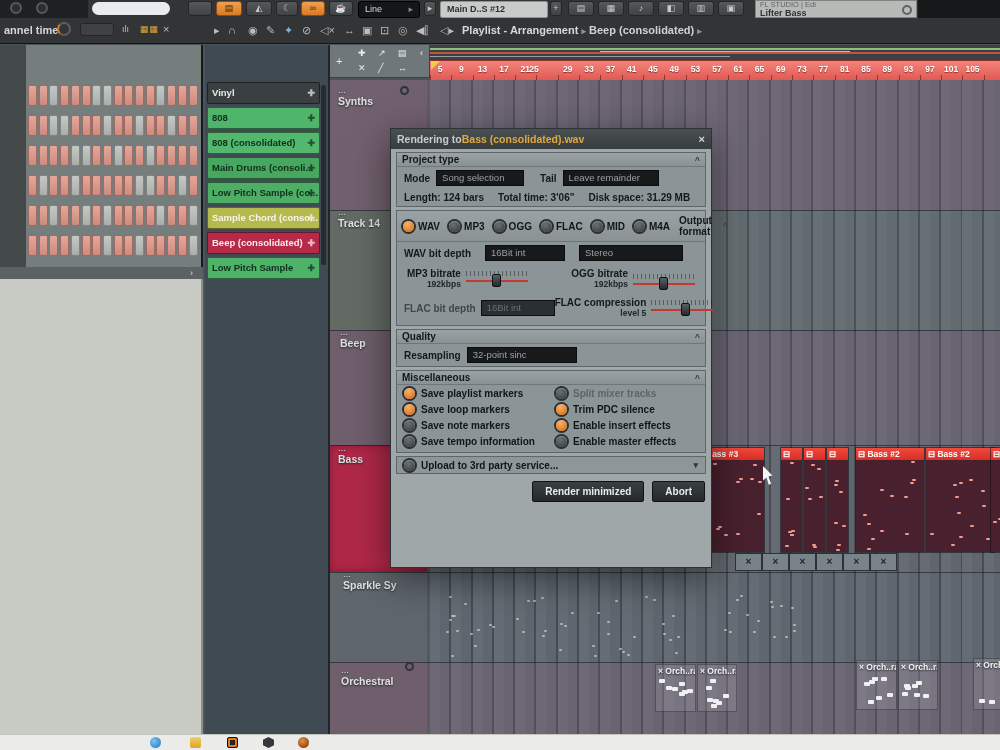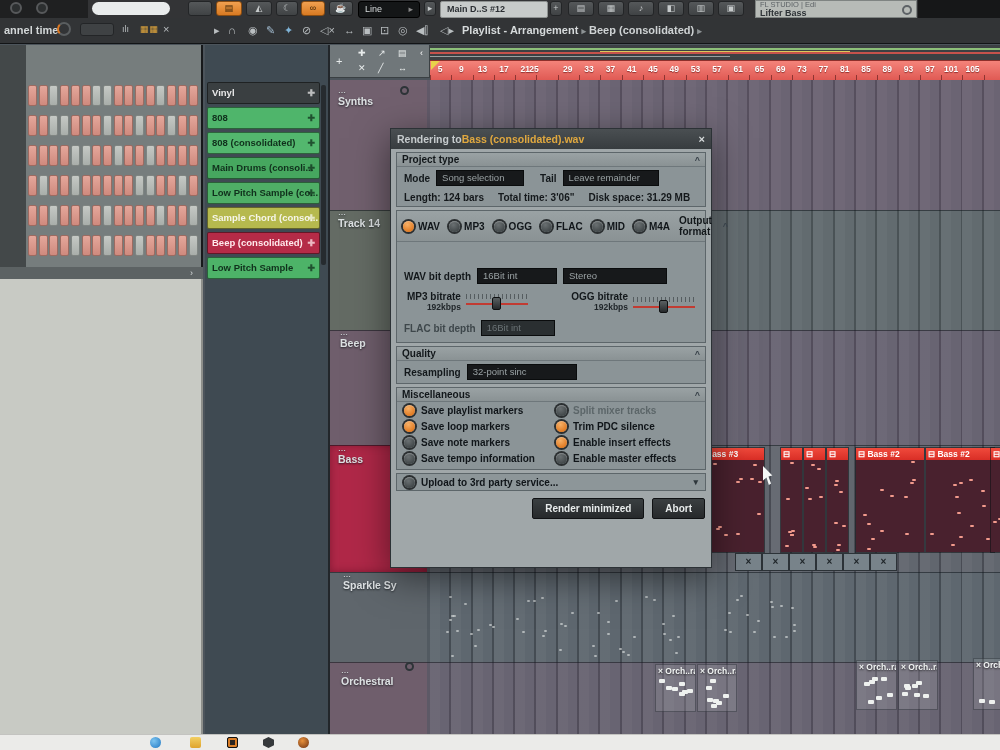--- a/index.html
+++ b/index.html
@@ -653,21 +653,21 @@
             <span class="radio"></span>
             <span class="olbl">MID</span>
           </span>
         <span class="fmt">
             <span class="radio"></span>
             <span class="olbl">M4A</span>
           </span>
         <span class="sec-title" style="margin-left:auto;">Output format</span>
         <span class="sec-caret" style="margin-left:2px;">^</span>
       </div>
-      <div class="row" style="gap:6px;margin-top:23px;">
+      <div class="row" style="gap:14px;">
         <span class="lbl">WAV bit depth</span>
         <div class="field" style="width:80px;">16Bit int</div>
         <div class="field" style="width:104px;">Stereo</div>
       </div>
       <div class="row" style="justify-content:space-between;padding:4px 10px;">
         <div style="display:flex;align-items:center;">
           <span class="lbl sl-label"><span>MP3 bitrate</span><span class="v">192kbps</span></span>
           <span class="slider">
               <span class="ticks"></span>
               <span class="trk"></span>
@@ -680,20 +680,28 @@
               <span class="ticks"></span>
               <span class="trk"></span>
               <span class="knob" style="left:26px;"></span>
             </span>
         </div>
       </div>
       <div class="row" style="justify-content:space-between;padding:3px 10px 6px 7px;">
         <div style="display:flex;align-items:center;gap:5px;">
           <span class="lbl" style="color:#3e474b;">FLAC bit depth</span>
           <div class="field dim" style="width:74px;">16Bit int</div>
+        </div>
+        <div style="display:flex;align-items:center;">
+          <span class="lbl sl-label"><span>FLAC compression</span><span class="v">level 5</span></span>
+          <span class="slider">
+              <span class="ticks"></span>
+              <span class="trk"></span>
+              <span class="knob" style="left:30px;"></span>
+            </span>
         </div>
       </div>
     </div>
 
     <div class="sec">
       <div class="sec-head">
           <span class="sec-title">Quality</span>
           <span class="sec-caret">^</span>
         </div>
       <div class="row" style="gap:6px;">

